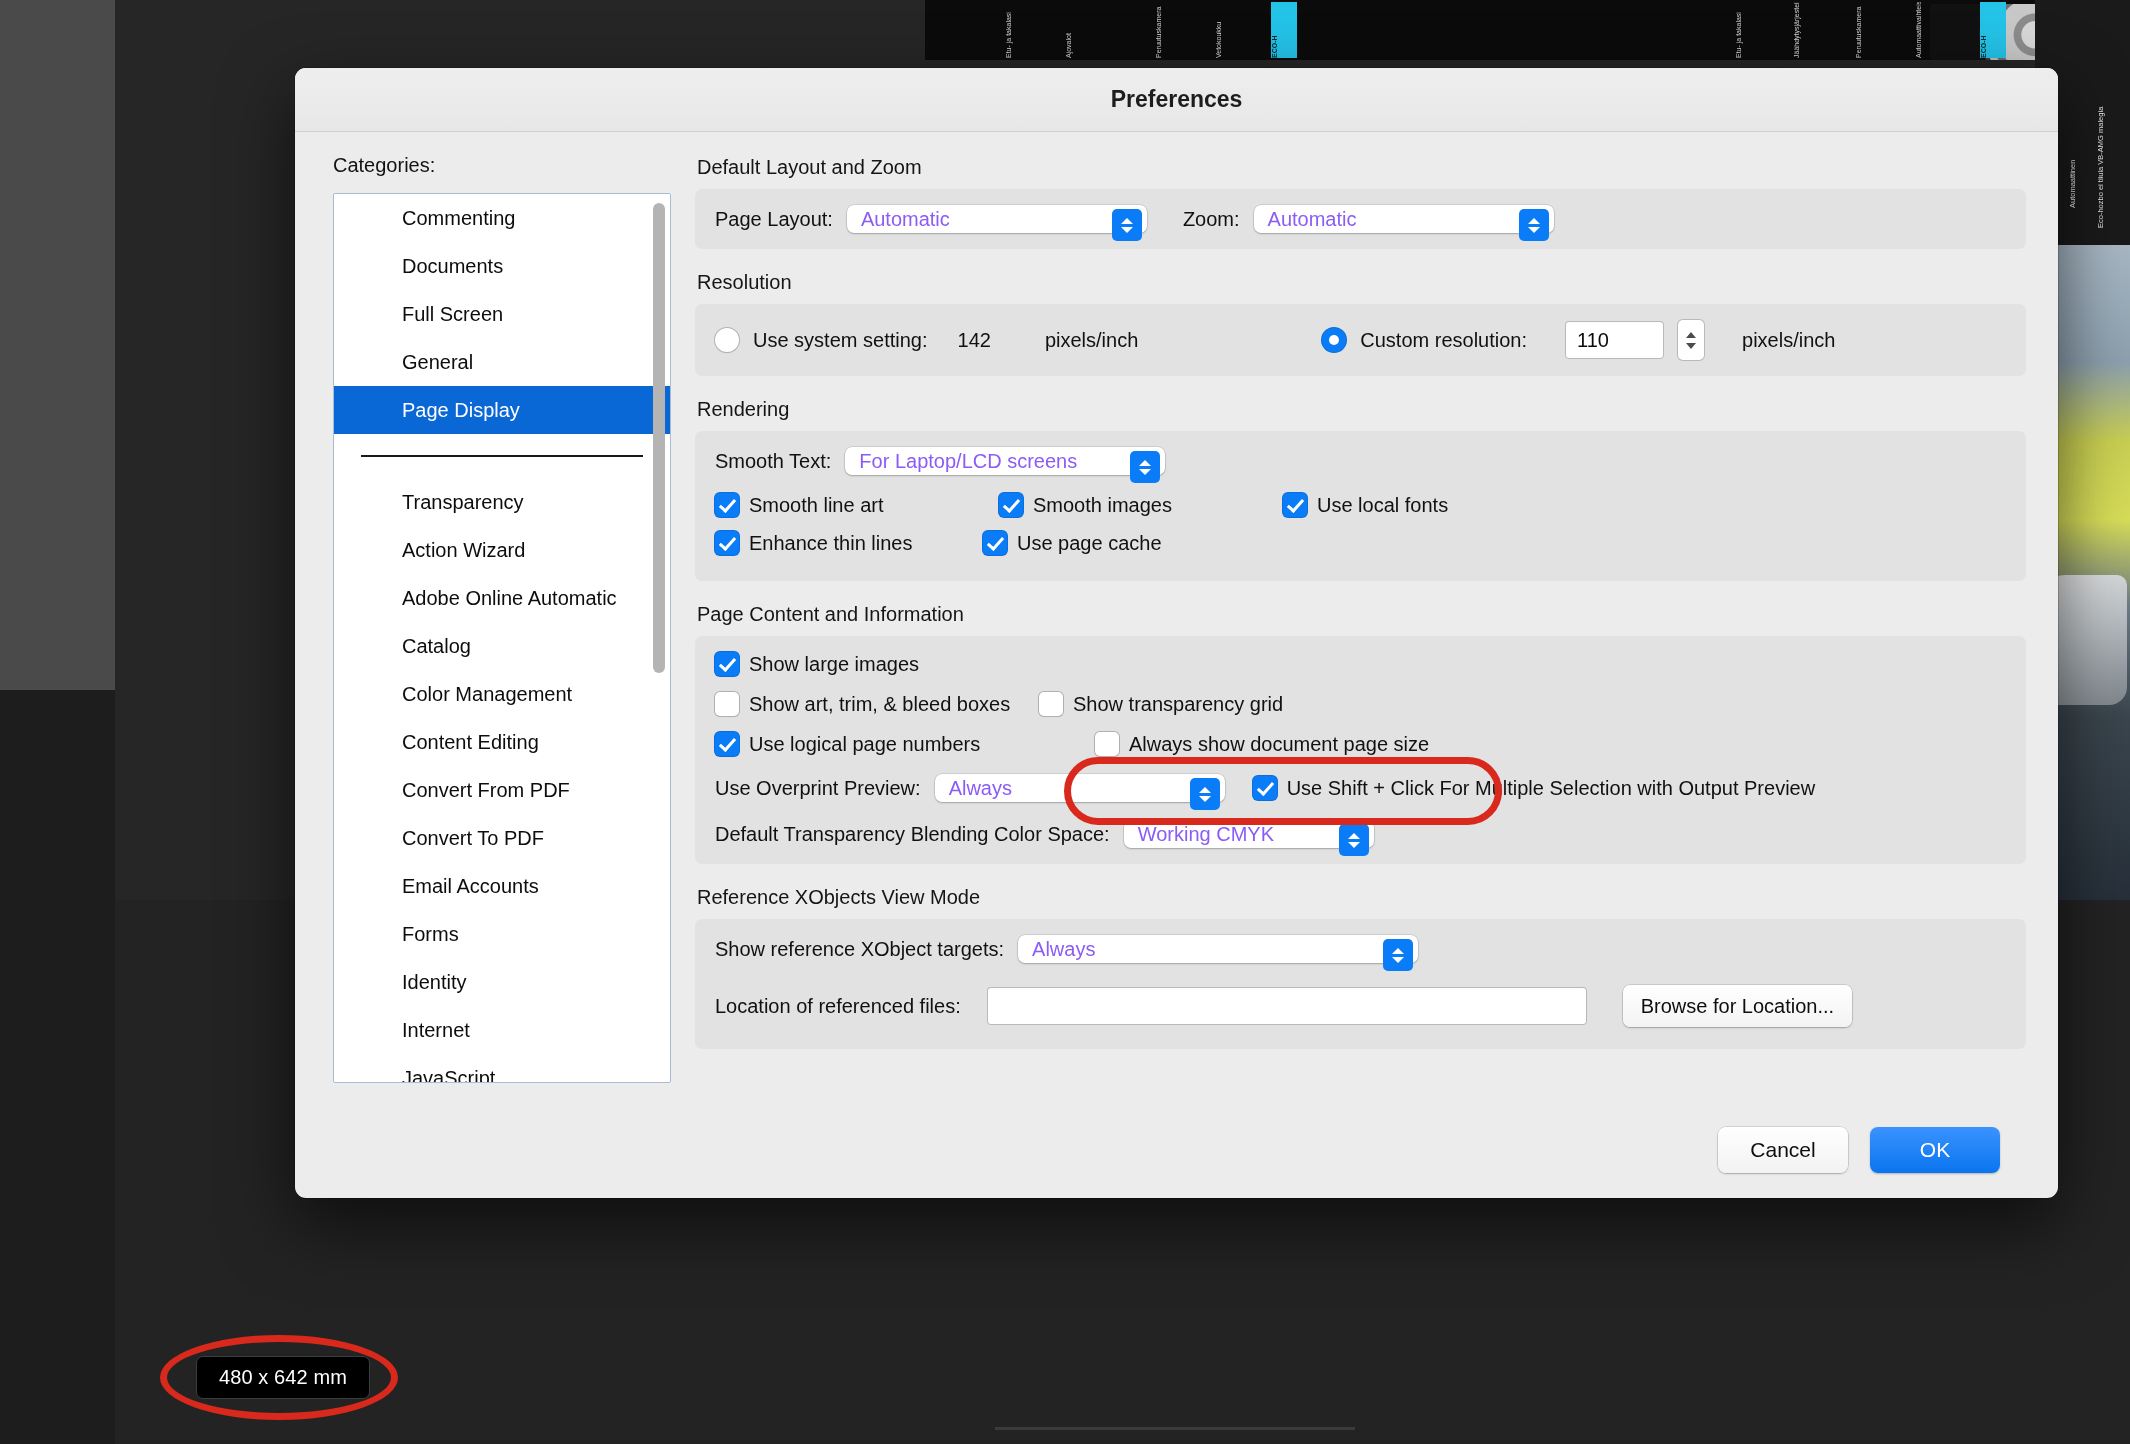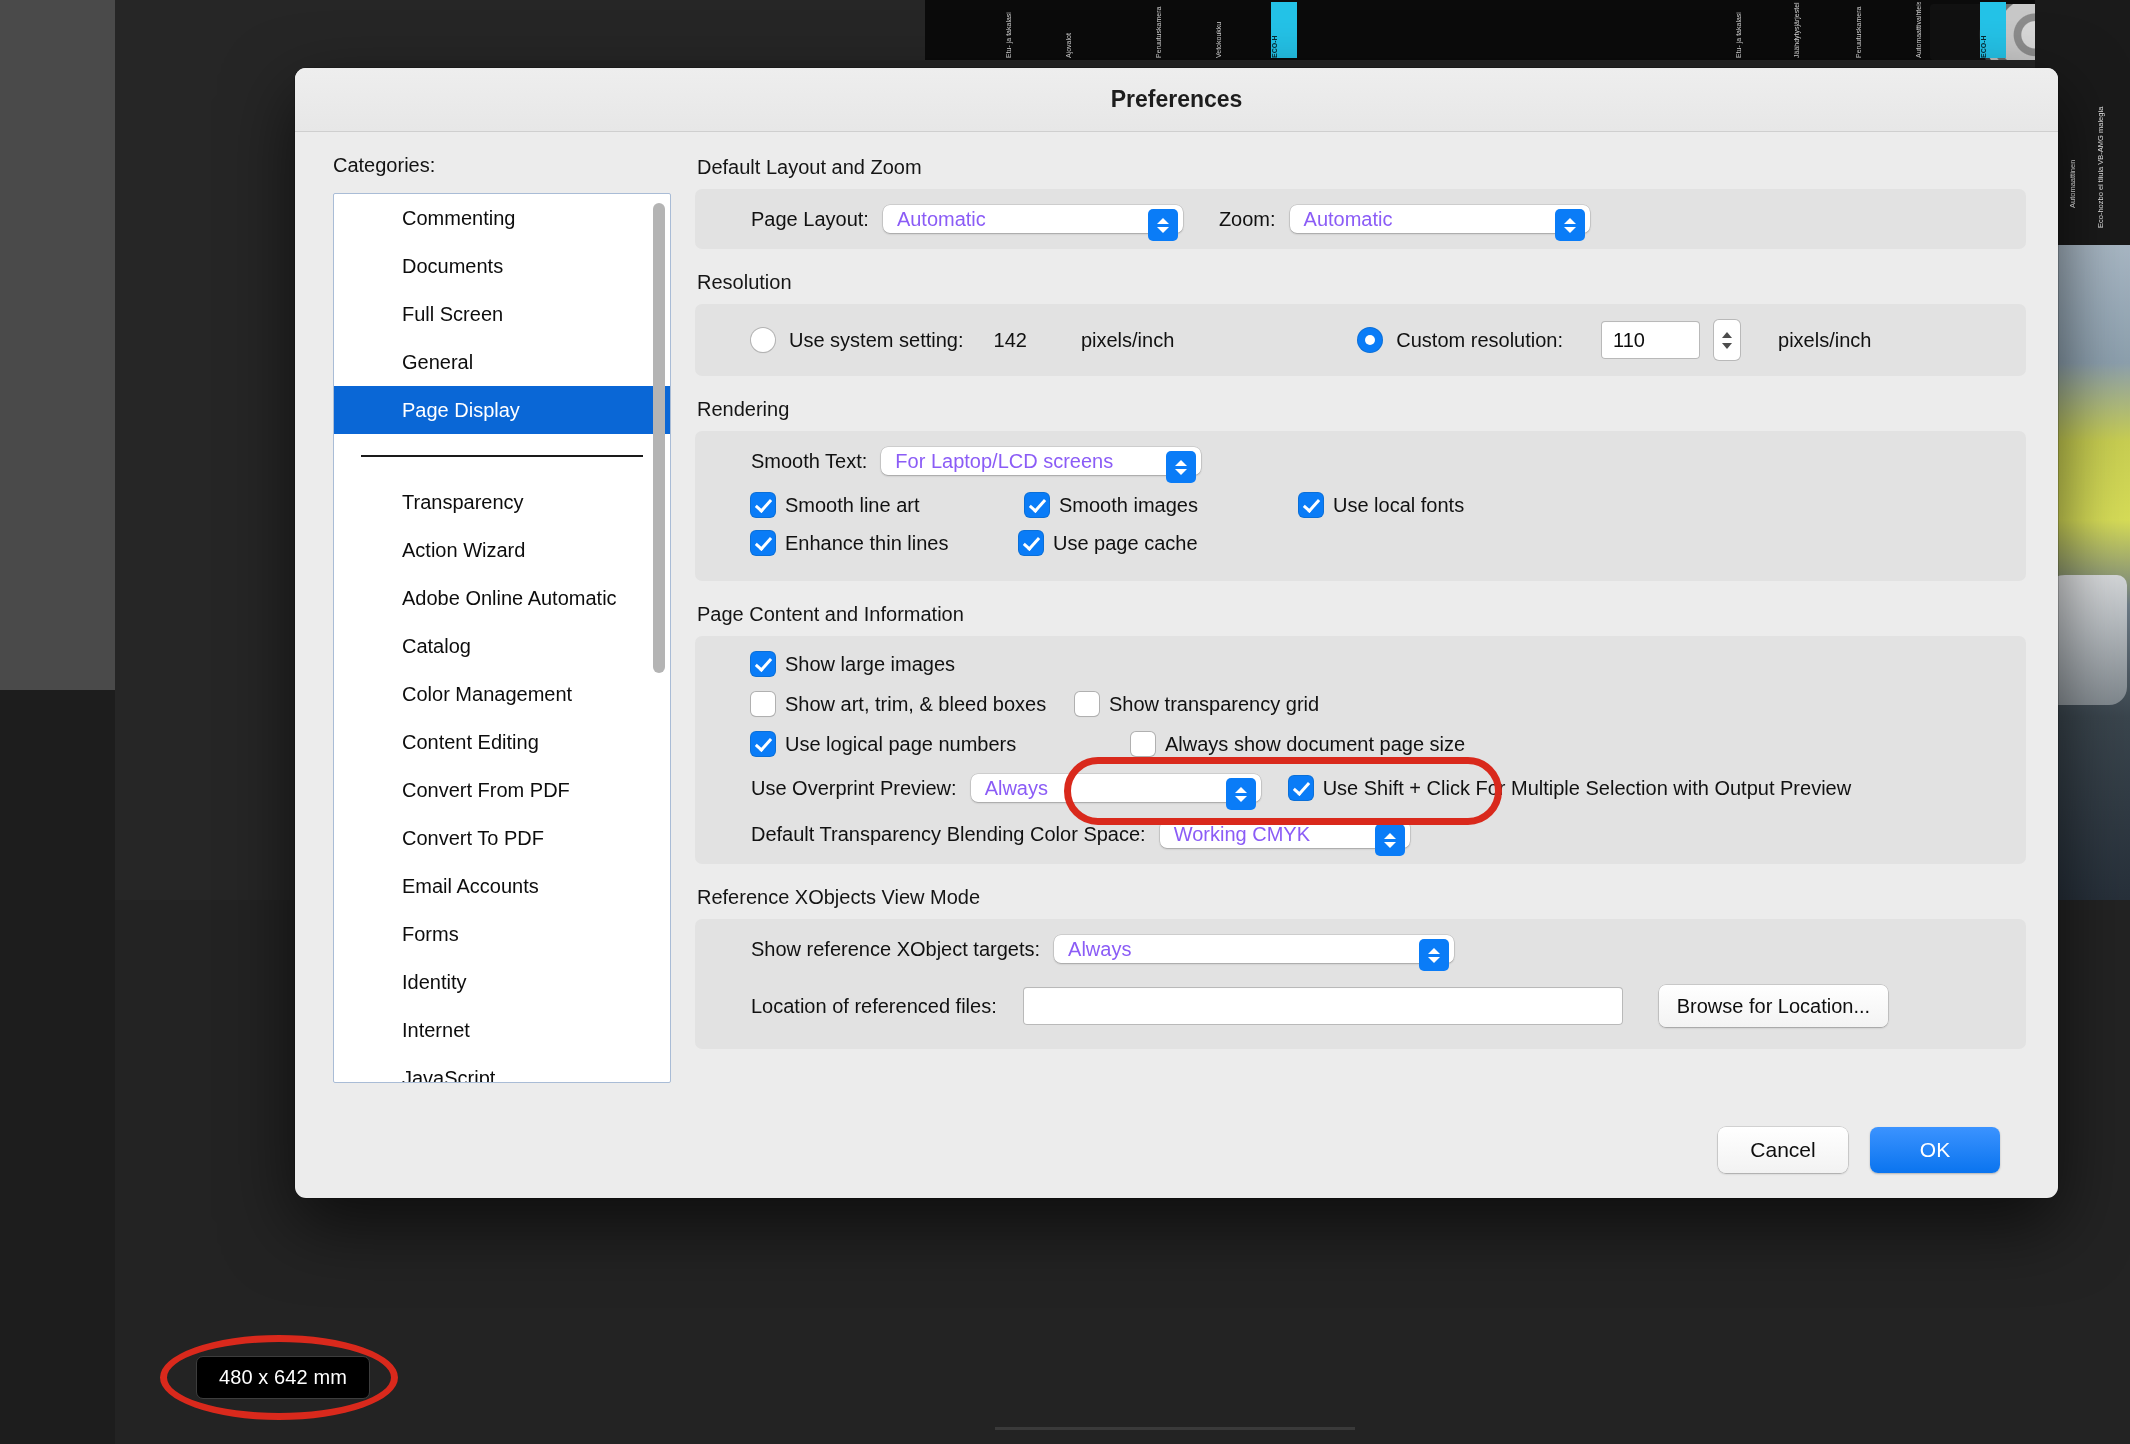--- a/index.html
+++ b/index.html
@@ -128,21 +128,21 @@
   }
 
   
   #settings-col { flex: 1; padding-left: 30px; padding-right: 2px; }
   .group-title { font-size: 20px; color: #151515; margin: 2px 0 10px 2px; }
   .group-box {
     background: #e2e2e2; border-radius: 7px;
     padding: 16px 20px;
     margin-bottom: 22px;
   }
-  .row { display: flex; align-items: center; gap: 14px; margin-left: 36px; }
+  .row { display: flex; align-items: center; gap: 14px; }
   .row + .row { margin-top: 18px; }
   .lbl { font-size: 20px; color: #111; white-space: nowrap; }
 
   
   .select {
     position: relative; background: #fff;
     border-radius: 7px; height: 28px;
     display: inline-flex; align-items: center;
     padding: 0 46px 0 14px;
     font-size: 20px; color: #8b5cf6;
@@ -371,21 +371,21 @@
         <div class="row">
           <span class="lbl">Smooth Text:</span>
           <span class="select" style="width:320px">
             <span>For Laptop/LCD screens</span>
             <span class="arrows">
                 <i class="up"></i>
                 <i class="dn"></i>
               </span>
           </span>
         </div>
-        <div class="row" style="gap:6px">
+        <div class="row" style="gap:16px">
           <span class="cbx-row" style="width:268px">
             <span class="cbx on"></span>
             <span class="lbl">Smooth line art</span>
           </span>
           <span class="cbx-row" style="width:268px">
             <span class="cbx on"></span>
             <span class="lbl">Smooth images</span>
           </span>
           <span class="cbx-row">
             <span class="cbx on"></span>

